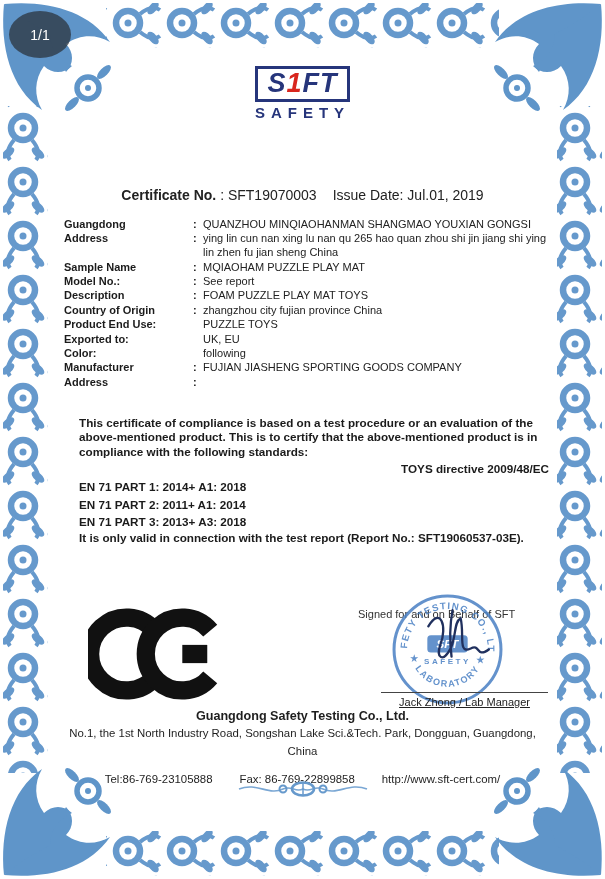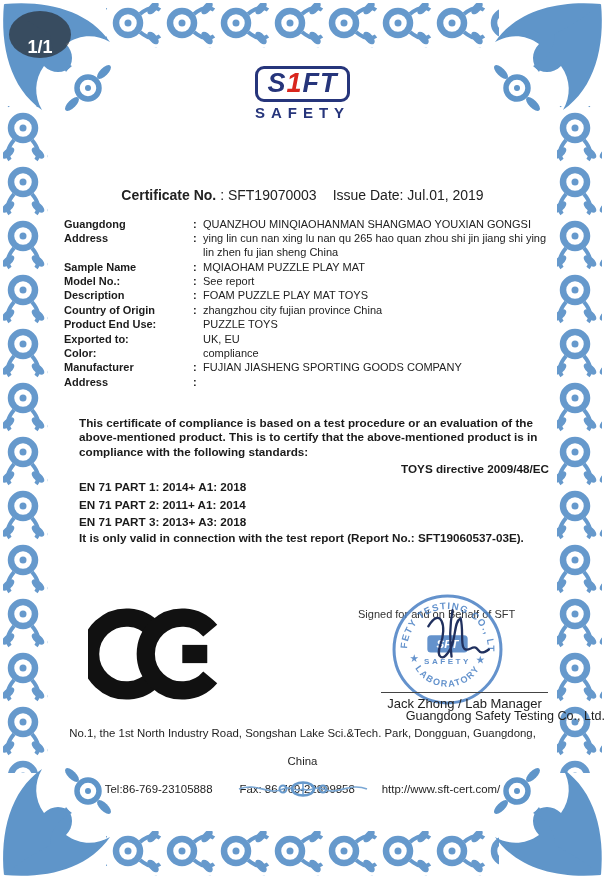--- a/index.html
+++ b/index.html
@@ -5,27 +5,27 @@
   * { margin:0; padding:0; box-sizing:border-box; }
   html,body { background:#fff; }
   body { font-family:"Liberation Sans", sans-serif; color:#1b1b1b; }
   .page { position:relative; width:605px; height:879px; background:#fff; overflow:hidden; }
 
   .border-svg { position:absolute; inset:0; width:605px; height:879px; pointer-events:none; }
 
   .page-badge {
     position:absolute; left:9px; top:11px; width:62px; height:47px;
     background:rgba(45,55,66,0.78); border-radius:50%;
-    display:flex; align-items:flex-end; justify-content:center;
-    color:#fff; font-size:18px; font-weight:700; z-index:5;
+    display:flex; align-items:center; justify-content:center;
+    color:#fff; font-size:14px; font-weight:400; z-index:5;
   }
 
   .logo-wrap { position:absolute; top:66px; left:0; width:100%; text-align:center; }
   .logo-box {
-    display:inline-block; border:3.5px solid #26357b; border-radius:9px;
+    display:inline-block; border:3.5px solid #26357b; border-radius:0;
     padding:0 9px 2px 9px; line-height:1.05;
     font-weight:800; font-size:27px; letter-spacing:1px; font-style:italic;
   }
   .logo-box .navy { color:#26357b; }
   .logo-box .red  { color:#d8261e; }
   .logo-sub { margin-top:2px; font-size:15px; font-weight:700; letter-spacing:6px; color:#26357b; }
 
   .title {
     position:absolute; top:144px; left:0; width:100%; text-align:center;
     font-size:27px; font-weight:700; color:#111;
@@ -50,26 +50,26 @@
   .validity { margin-top:1px; }
 
   .ce-wrap { position:absolute; left:88px; top:606px; width:131px; height:92px; }
 
   .signed-for { position:absolute; left:358px; top:608px; width:190px; font-size:11px; color:#333; }
 
   .stamp-wrap { position:absolute; left:390px; top:592px; width:116px; height:116px; }
 
   .sig-line { position:absolute; left:381px; top:692px; width:167px; border-top:1.5px solid #444; }
   .signer { position:absolute; left:381px; top:696px; width:167px; text-align:center;
-            font-size:13px; color:#222; }
+            font-size:11px; color:#222;text-decoration:underline; }
 
   .footer { position:absolute; left:0; top:709px; width:100%; text-align:center; color:#1e1e1e; }
-  .footer-company { font-size:12.6px; font-weight:400;text-align:right; }
+  .footer-company { font-size:12.6px; font-weight:700; }
   .footer-addr { margin-top:4px; font-size:11.4px; }
-  .footer-country { margin-top:16px; font-size:11.4px; }
+  .footer-country { margin-top:6px; font-size:11.4px; }
   .footer-contacts { margin-top:16px; display:flex; justify-content:center; gap:27px; font-size:11.4px; }
 
   .divider-wrap { position:absolute; left:0; top:780px; width:100%; text-align:center; }
 </style>
 </head>
 <body>
 
 <div class="page">
 
   <svg class="border-svg" viewBox="0 0 605 879" xmlns="http://www.w3.org/2000/svg">
@@ -161,21 +161,21 @@
       <span class="field-value">PUZZLE TOYS</span>
     </div>
     <div class="field-row">
       <span class="field-label">Exported to:</span>
       <span class="field-sep"></span>
       <span class="field-value">UK, EU</span>
     </div>
     <div class="field-row">
       <span class="field-label">Color:</span>
       <span class="field-sep"></span>
-      <span class="field-value">compliance</span>
+      <span class="field-value">following</span>
     </div>
     <div class="field-row">
       <span class="field-label">Manufacturer</span>
       <span class="field-sep">:</span>
       <span class="field-value">FUJIAN JIASHENG SPORTING GOODS COMPANY</span>
     </div>
     <div class="field-row">
       <span class="field-label">Address</span>
       <span class="field-sep">:</span>
     </div>

